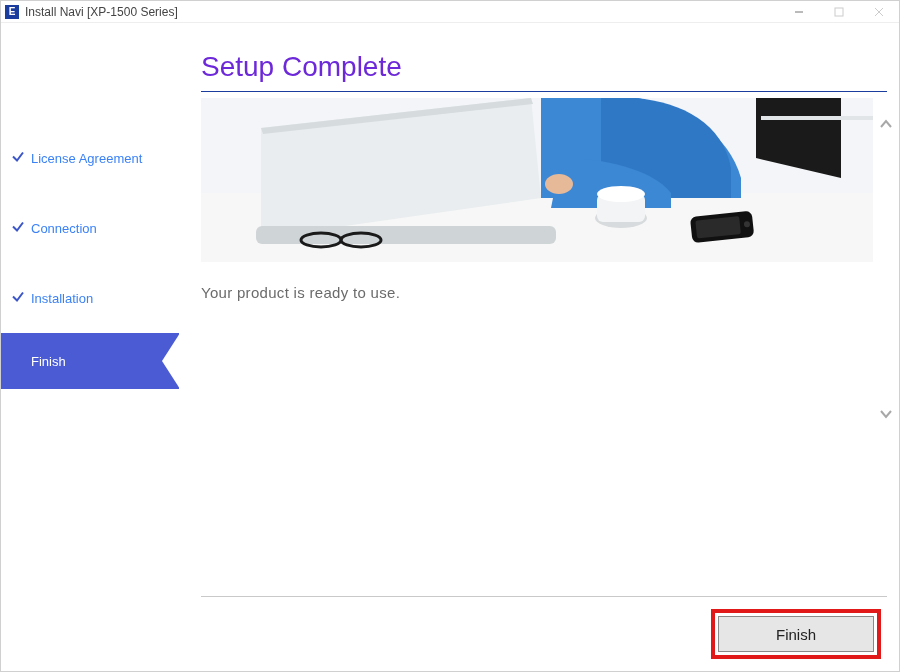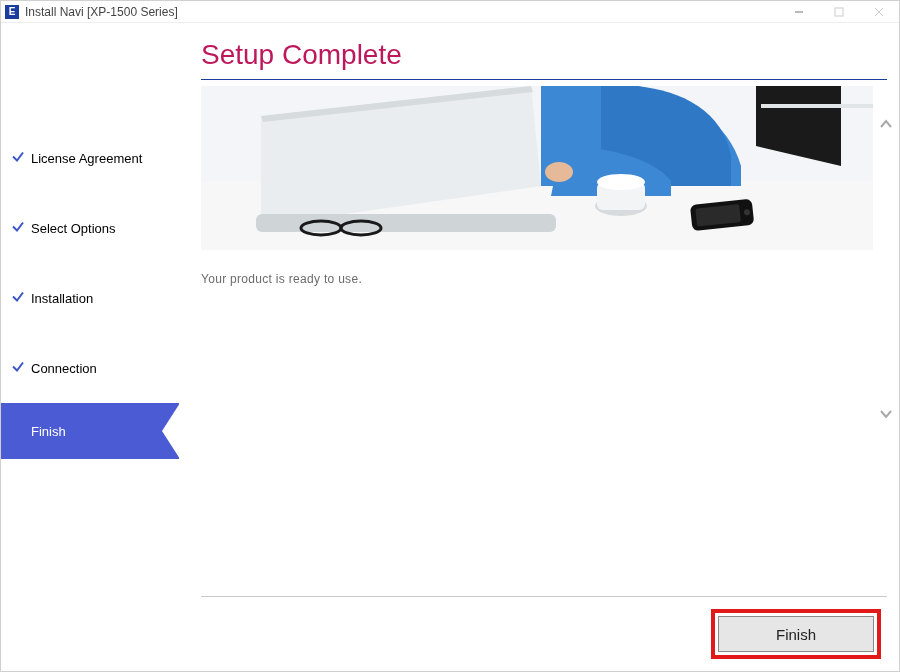--- a/index.html
+++ b/index.html
@@ -6,39 +6,39 @@
   html, body { width: 900px; height: 672px; font-family: "Segoe UI", Arial, sans-serif; background: #fff; overflow: hidden; }
   .window { width: 900px; height: 672px; display: flex; flex-direction: column; border: 1px solid #d0d0d0; }
   .titlebar { height: 22px; background: #fff; display: flex; align-items: center; padding: 0 0 0 4px; font-size: 12px; color: #444; border-bottom: 1px solid #eee; }
   .titlebar .app-icon { width: 14px; height: 14px; background: #1a3d9e; color: #fff; display: inline-flex; align-items: center; justify-content: center; font-size: 10px; font-weight: bold; margin-right: 6px; }
   .titlebar .spacer { flex: 1; }
   .titlebar .win-btn { width: 40px; height: 22px; display: inline-flex; align-items: center; justify-content: center; color: #777; }
   .titlebar .win-btn.disabled { color: #ccc; }
   .titlebar .win-btn svg { width: 10px; height: 10px; }
   .body { flex: 1; display: flex; position: relative; }
   .sidebar { width: 178px; padding-top: 100px; }
-  .step { position: relative; height: 70px; display: flex; align-items: center; padding-left: 30px; font-size: 13px; color: #000000; }
+  .step { position: relative; height: 70px; display: flex; align-items: center; padding-left: 30px; font-size: 13px; color: #3b82f6; }
   .step .check { position: absolute; left: 10px; top: 50%; transform: translateY(-50%); color: #3b56c9; }
   .step.active { background: #4a5bd4; color: #fff; height: 56px; position: relative; }
   .step.active::after {
     content: "";
     position: absolute;
     right: -1px;
     top: 0;
     width: 0; height: 0;
     border-top: 28px solid transparent;
     border-bottom: 28px solid transparent;
     border-right: 18px solid #fff;
   }
   .main { flex: 1; position: relative; padding: 0 0 0 22px; }
-  .page-title { font-size: 28px; color: #be185d; margin-top: 16px; margin-bottom: 8px; font-weight: 400; }
+  .page-title { font-size: 28px; color: #6d28d9; margin-top: 28px; margin-bottom: 8px; font-weight: 400; }
   .title-divider { border: none; border-top: 1px solid #1a3d9e; margin: 0 12px 0 0; }
   .hero { width: 672px; height: 164px; margin-top: 6px; overflow: hidden; position: relative; background: #eceff4; }
   .hero svg { width: 100%; height: 100%; display: block; }
-  .ready { font-size: 12px; color: #6b6b6b; margin-top: 22px; letter-spacing: 0.3px; }
+  .ready { font-size: 15px; color: #6b6b6b; margin-top: 22px; letter-spacing: 0.3px; }
   .scroll-arrow { position: absolute; right: 6px; color: #a8a8a8; }
   .scroll-arrow.up { top: 94px; }
   .scroll-arrow.down { top: 384px; }
   .scroll-arrow svg { width: 14px; height: 14px; }
   .footer { position: absolute; left: 200px; right: 12px; bottom: 12px; }
   .footer-divider { border: none; border-top: 1px solid #c9c9c9; margin-bottom: 12px; }
   .footer-row { display: flex; justify-content: flex-end; padding-right: 6px; }
   .finish-btn { width: 156px; height: 36px; background: #e6e6e6; border: 1px solid #8a8a8a; font-size: 15px; color: #222; cursor: pointer; }
   .finish-wrap { border: 4px solid #e11919; padding: 3px; display: inline-block; }
 </style>
@@ -75,33 +75,27 @@
       <div class="step">
         <span class="check"><svg width="14" height="14" viewBox="0 0 14 14">
               <polyline points="2,7 6,11 12,3" fill="none" stroke="currentColor" stroke-width="2"></polyline>
             </svg></span>
         <span>License Agreement</span>
       </div>
       <div class="step">
         <span class="check"><svg width="14" height="14" viewBox="0 0 14 14">
               <polyline points="2,7 6,11 12,3" fill="none" stroke="currentColor" stroke-width="2"></polyline>
             </svg></span>
-        <span>Select Options</span>
+        <span>Connection</span>
       </div>
       <div class="step">
         <span class="check"><svg width="14" height="14" viewBox="0 0 14 14">
               <polyline points="2,7 6,11 12,3" fill="none" stroke="currentColor" stroke-width="2"></polyline>
             </svg></span>
         <span>Installation</span>
-      </div>
-      <div class="step">
-        <span class="check"><svg width="14" height="14" viewBox="0 0 14 14">
-              <polyline points="2,7 6,11 12,3" fill="none" stroke="currentColor" stroke-width="2"></polyline>
-            </svg></span>
-        <span>Connection</span>
       </div>
       <div class="step active">
         <span>Finish</span>
       </div>
     </div>
 
     <div class="main">
       <h1 class="page-title">Setup Complete</h1>
       <hr class="title-divider">
 

